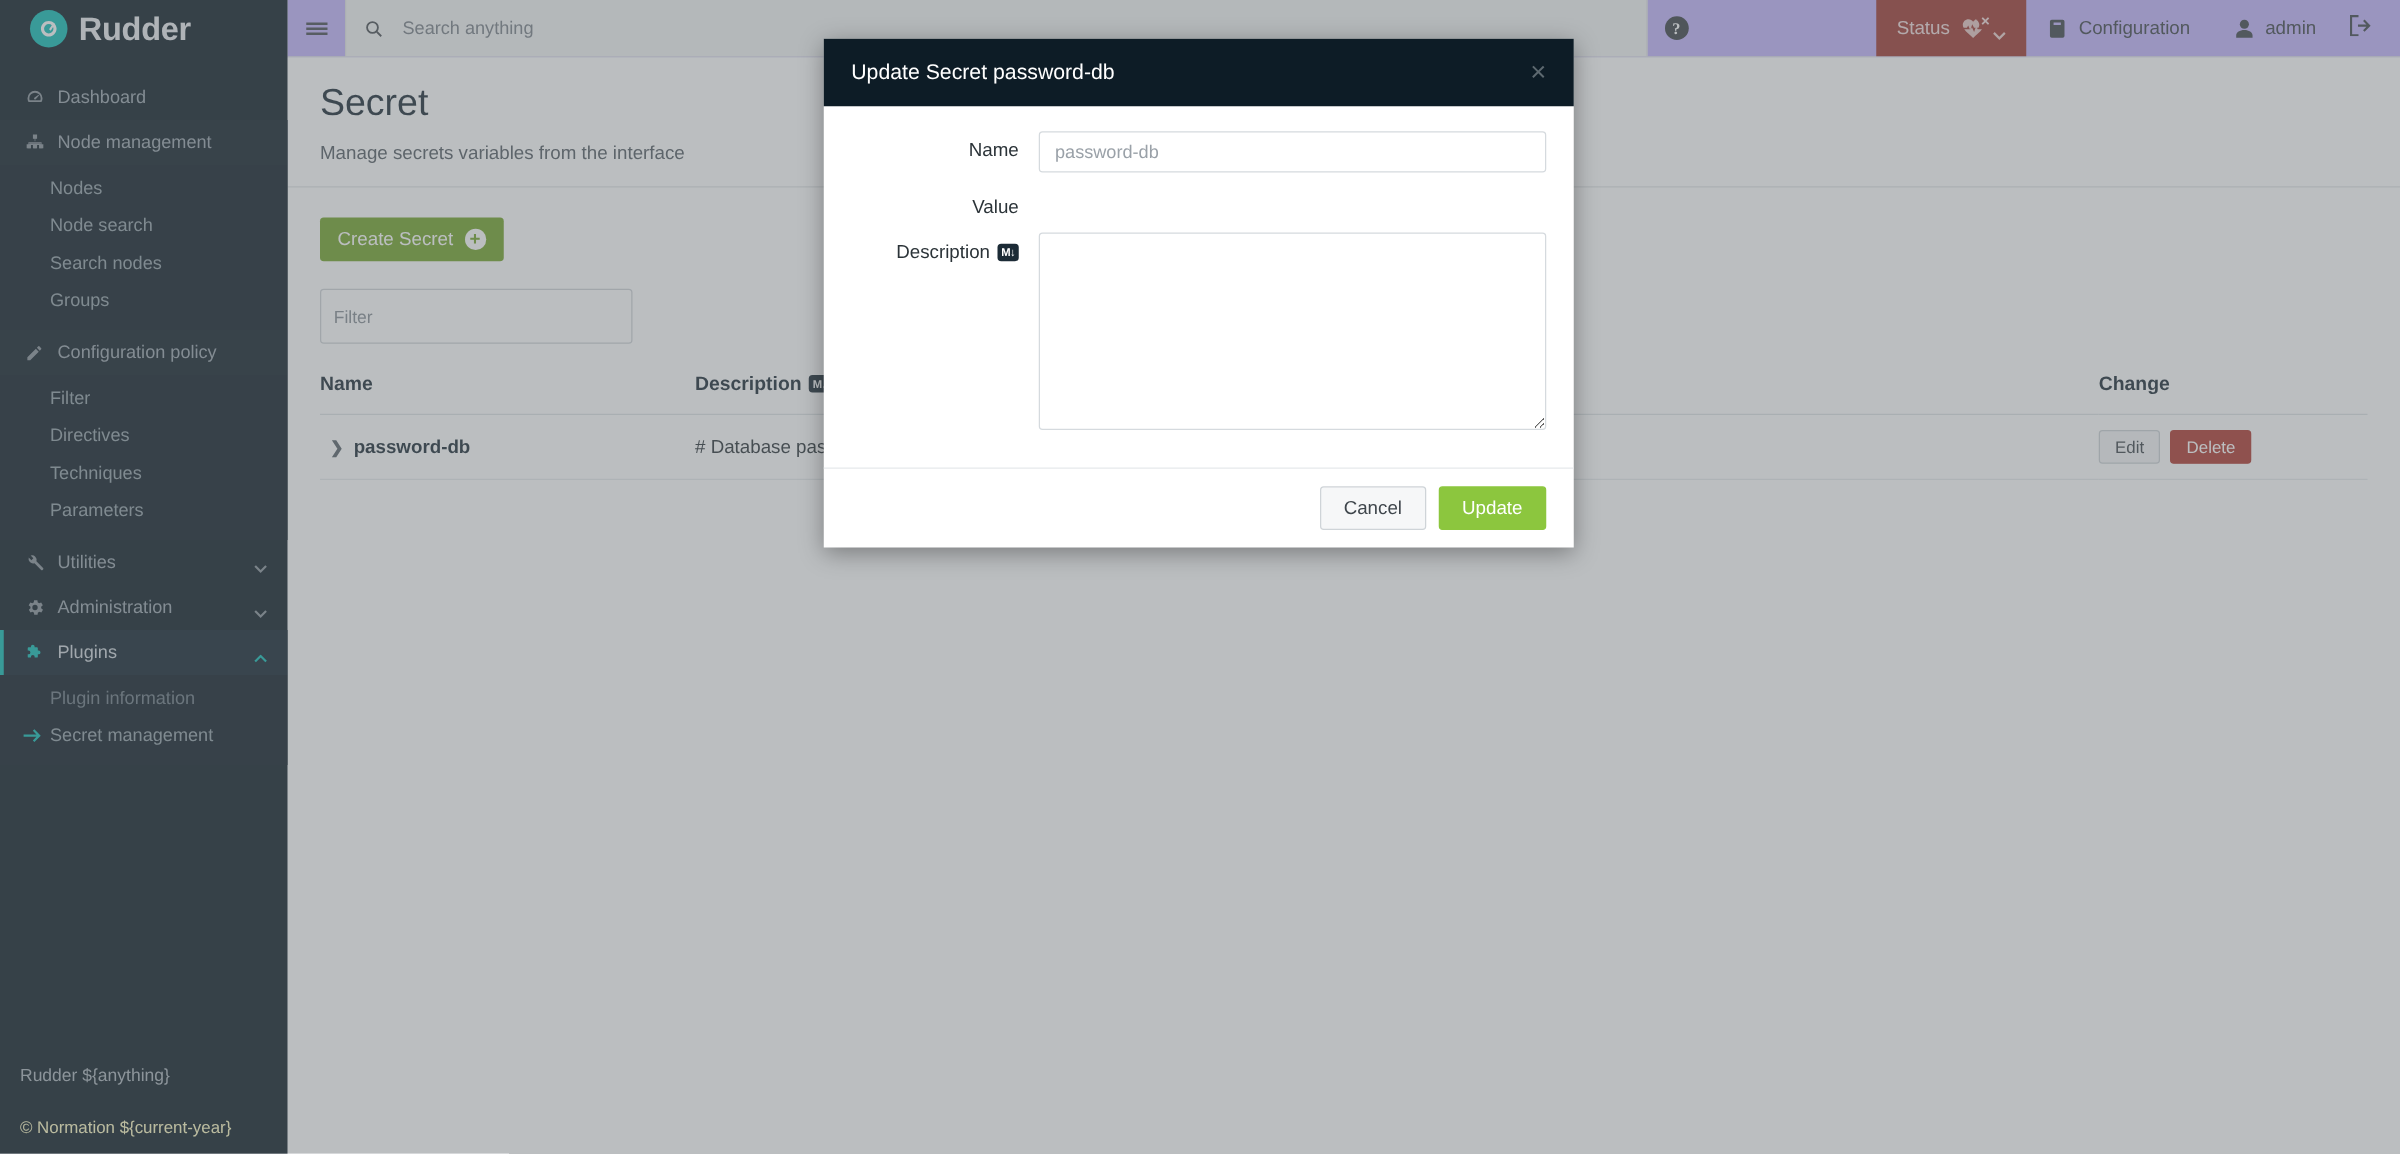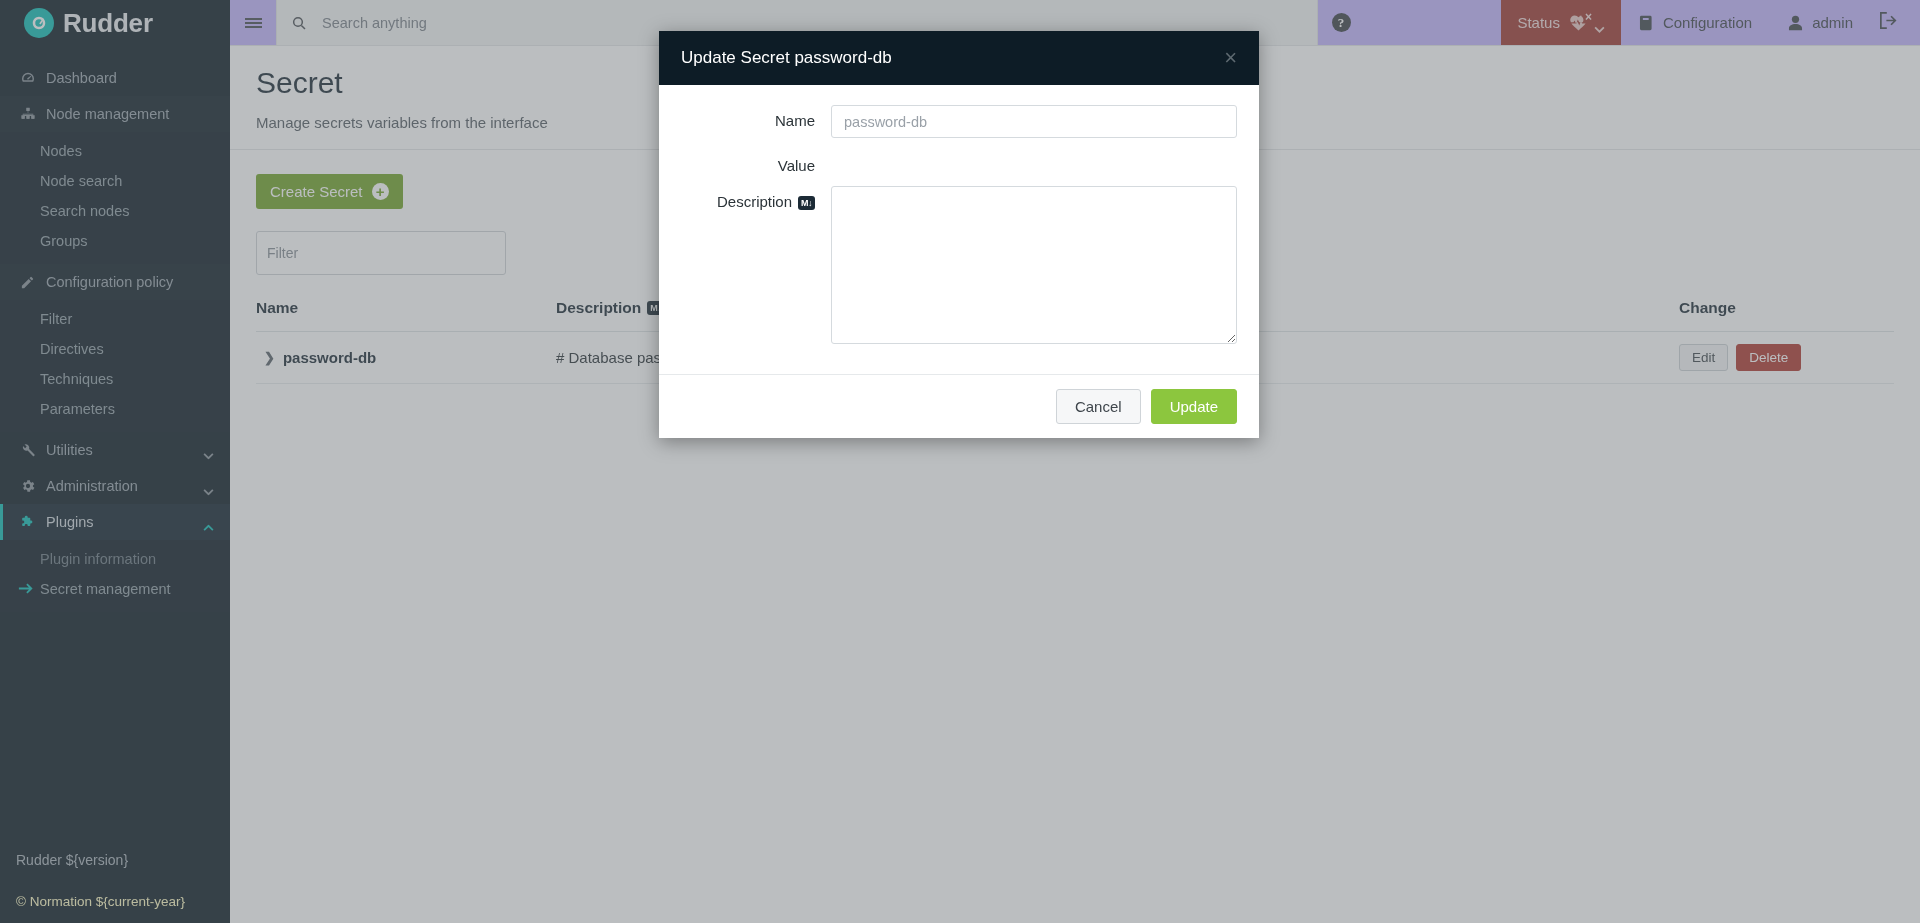--- a/index.html
+++ b/index.html
@@ -512,21 +512,21 @@
             </span>
             <span>Secret management</span>
           </div>
         </div>
       </div>
 
     </nav>
 
     <div class="sidebar-spacer"></div>
     <div class="sidebar-footer">
-      <div class="version">Rudder ${version}</div>
+      <div class="version">Rudder ${anything}</div>
       <div class="copyright">© Normation ${current-year}</div>
     </div>
   </aside>
 
   <div class="right">
 
     <header class="topbar">
       <div class="hamburger">
         <div>
           <span></span>

